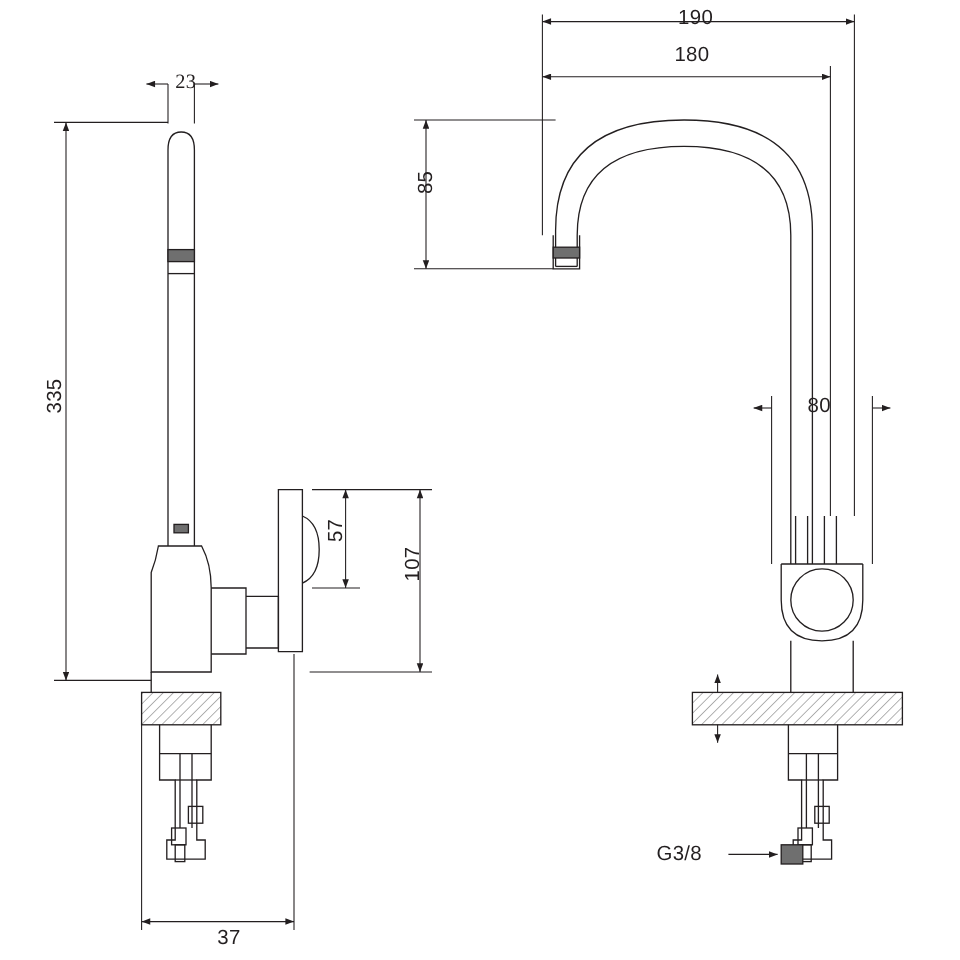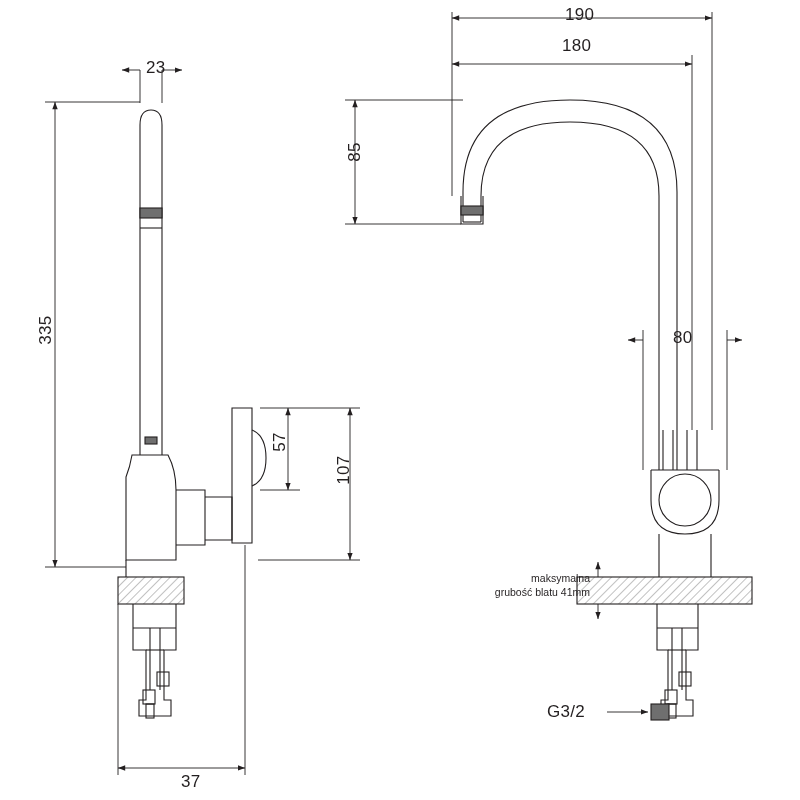--- a/index.html
+++ b/index.html
@@ -166,31 +166,27 @@
       <line x1="628" y1="340" x2="643" y2="340" marker-start="url(#arrStart)"></line>
       <line x1="727" y1="340" x2="742" y2="340" marker-end="url(#arrEnd)"></line>
 
       <line x1="598" y1="562" x2="598" y2="577" marker-start="url(#arrStart)"></line>
       <line x1="598" y1="604" x2="598" y2="619" marker-end="url(#arrEnd)"></line>
 
       <line x1="607" y1="712" x2="648" y2="712" marker-end="url(#arrEnd)"></line>
     </g>
   </svg>
 
-  <div class="dim-label" style="left:146px; top:58px;">23</div>
+  <div class="dim-label" style="left:146px; top:58px;font-family:Liberation Serif, serif;">23</div>
   <div class="dim-label rot" style="left:16px; top:320px; width:60px; text-align:center;">335</div>
   <div class="dim-label" style="left:181px; top:772px;">37</div>
   <div class="dim-label rot" style="left:256px; top:432px; width:48px; text-align:center;">57</div>
   <div class="dim-label rot" style="left:313px; top:460px; width:62px; text-align:center;">107</div>
 
   <div class="dim-label" style="left:565px; top:5px;text-align:center;">190</div>
   <div class="dim-label" style="left:562px; top:36px;">180</div>
   <div class="dim-label rot" style="left:325px; top:142px; width:60px; text-align:center;">85</div>
   <div class="dim-label" style="left:673px; top:328px;">80</div>
 
-  <div class="note" style="left:470px; top:571px; width:120px;">
-    <span>maksymalna</span><br>
-    <span>grubość blatu 41mm</span>
-  </div>
 
-  <div class="dim-label" style="left:547px; top:702px;">G3/2</div>
+  <div class="dim-label" style="left:547px; top:702px;">G3/8</div>
 
 </div>
 
 </body></html>

